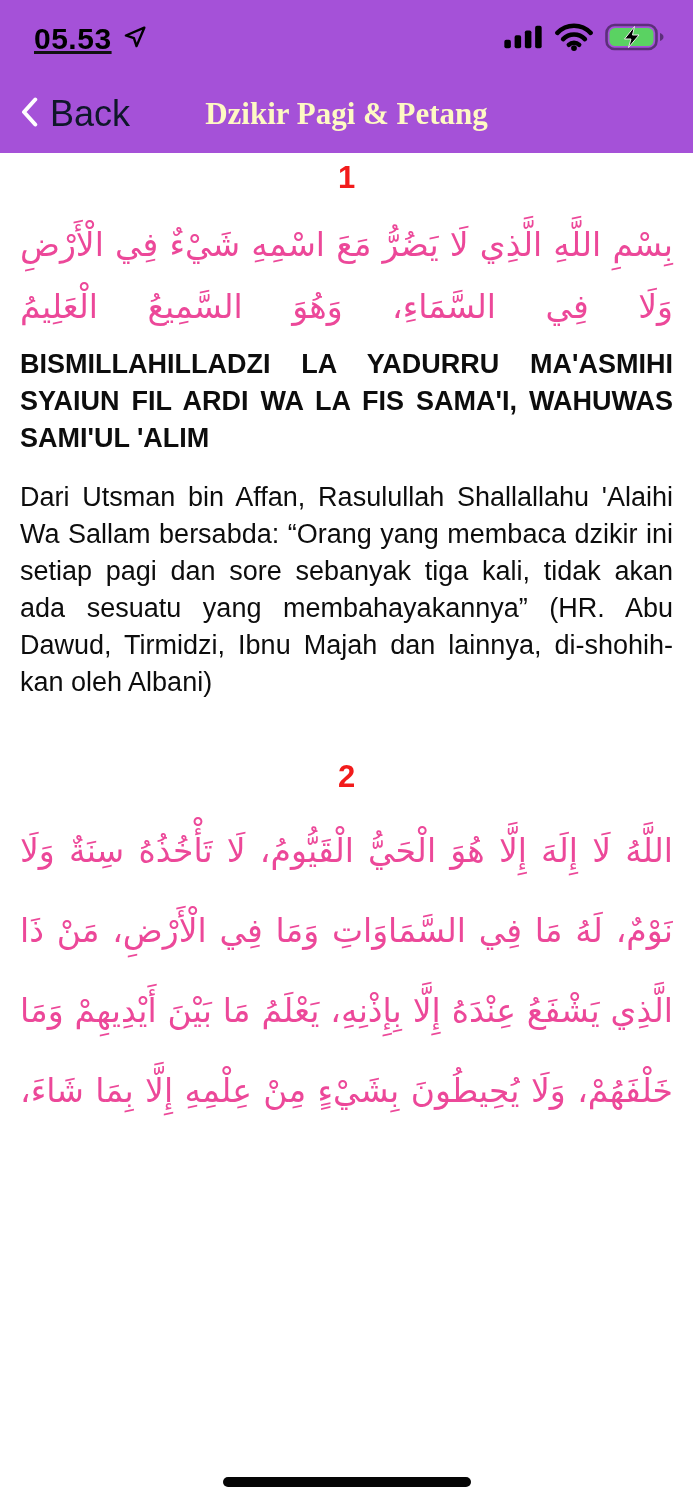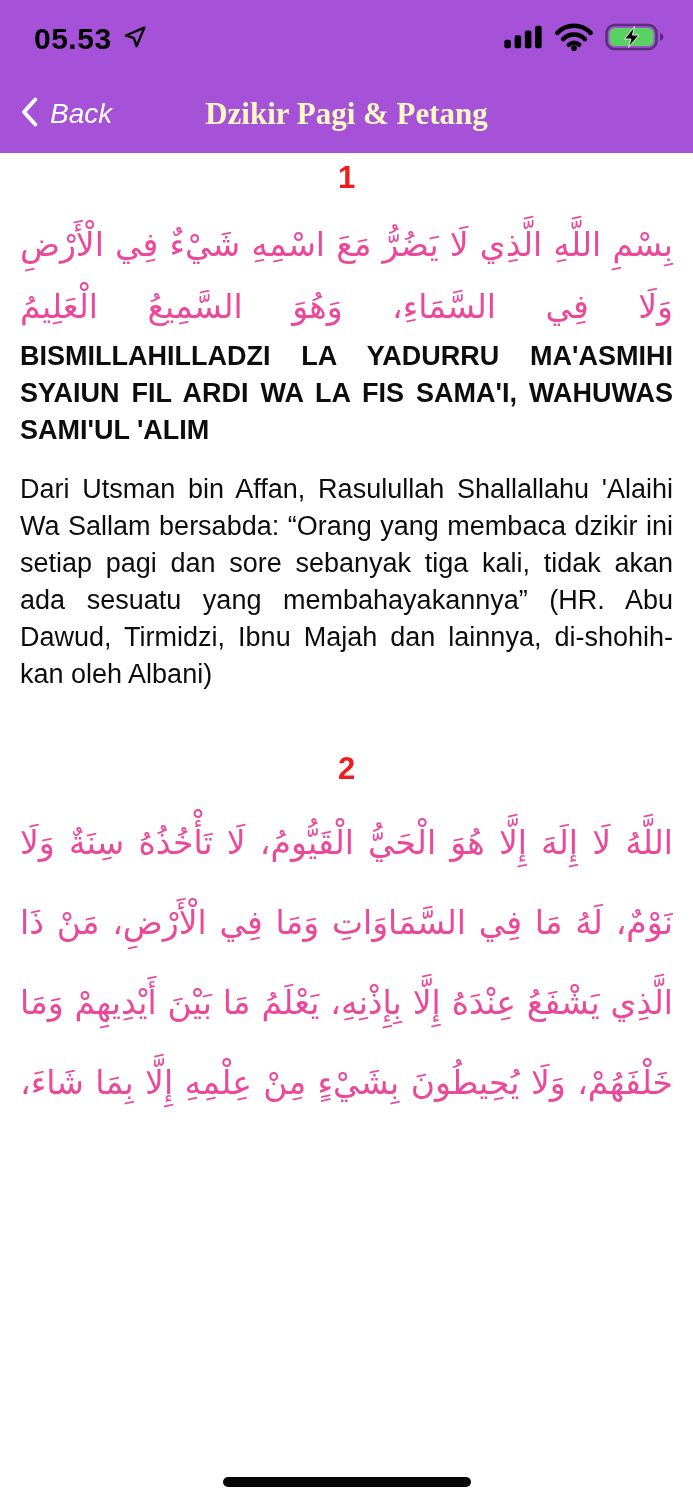--- a/index.html
+++ b/index.html
@@ -18,20 +18,21 @@
     top: 0; left: 0; right: 0;
     height: 153px;
     background: #a551d8;
   }
   .status-row {
     display: flex;
     justify-content: space-between;
     align-items: center;
     padding: 16px 26px 0 34px;
     height: 46px;
+    text-decoration: underline;
   }
   .status-left { display: flex; align-items: center; gap: 10px; }
   .status-time {
     font-size: 30px;
     font-weight: 700;
     color: #000;
     letter-spacing: 0.5px;
   }
   .status-right { display: flex; align-items: center; gap: 12px; }
   .nav-row {
@@ -42,21 +43,21 @@
     align-items: center;
     padding: 0 20px;
   }
   .back-button {
     display: flex;
     align-items: center;
     gap: 12px;
     color: #fff;
     cursor: pointer;
   }
-  .back-label { font-size: 28px; color: #ffffff; font-style: italic; }
+  .back-label { font-size: 36px; color: #0f172a; }
   .nav-title {
     position: absolute;
     left: 50%;
     transform: translateX(-50%);
     font-size: 31px;
     font-weight: 700;
     color: #fef9c3;
     white-space: nowrap;
     font-family: Liberation Serif, serif;
   }
@@ -81,21 +82,21 @@
     unicode-bidi: embed;
     text-align: justify;
     text-align-last: justify;
     font-family: "DejaVu Sans", sans-serif;
     font-size: 33px;
     line-height: 62px;
     color: #ec4899;
   }
   .arabic-1 { margin-top: 18px; }
   .translit {
-    margin-top: 0;
+    margin-top: 8px;
     font-size: 27px;
     font-weight: 700;
     line-height: 37px;
     text-align: justify;
     color: #0d0d0d;
   }
   .para {
     margin: 22px 0 0 0;
     font-size: 27px;
     line-height: 37px;

